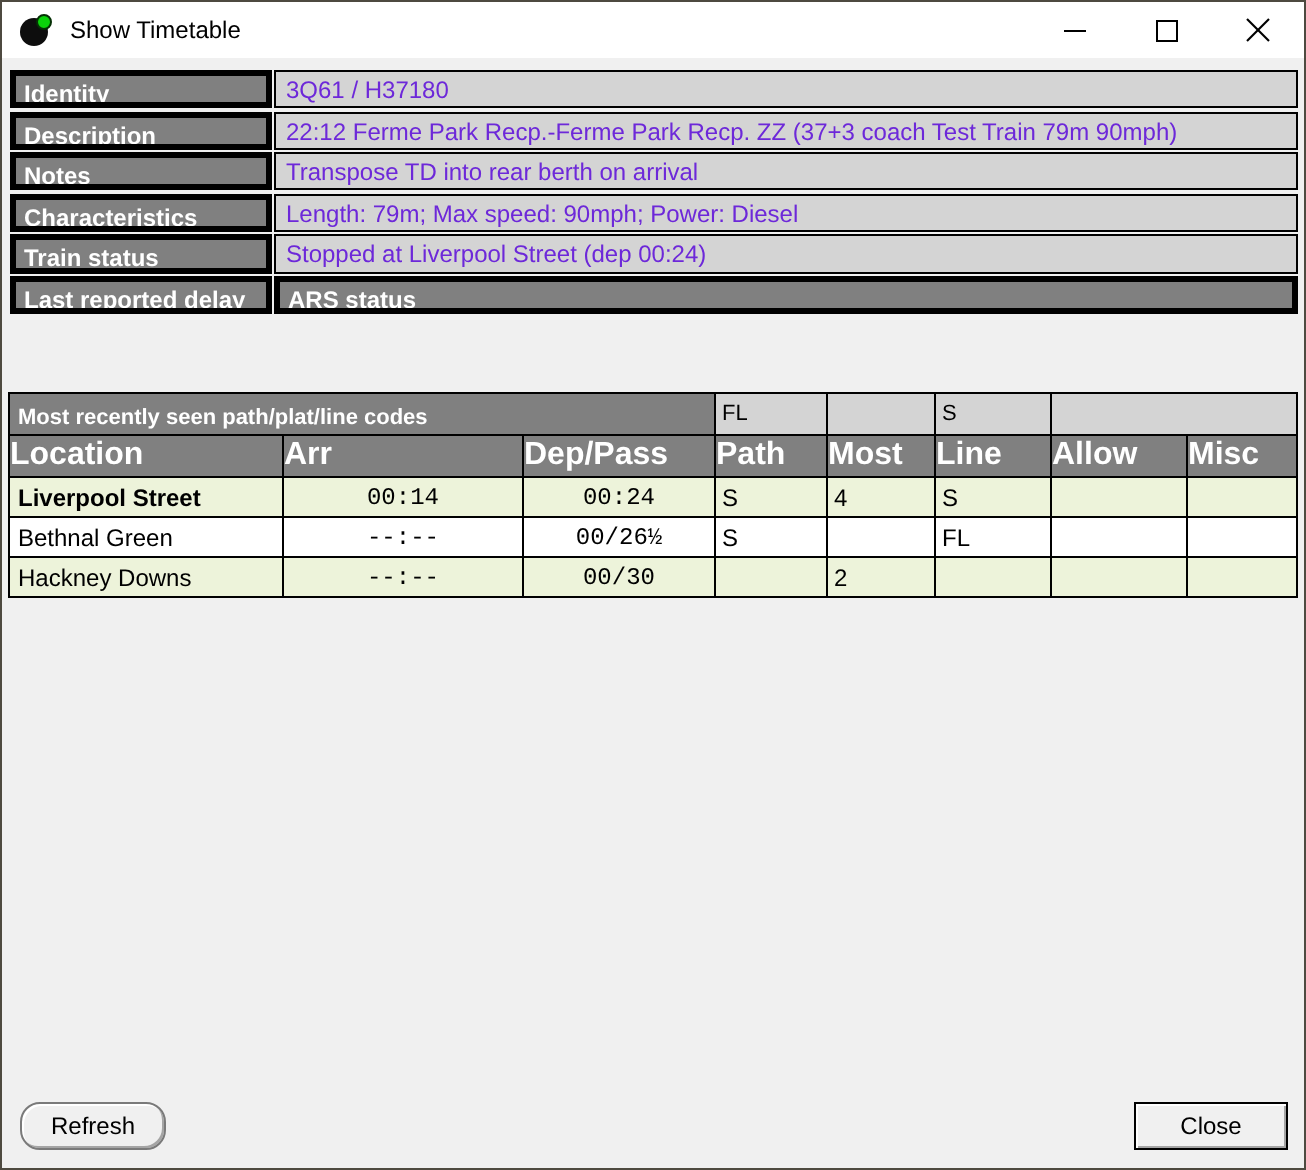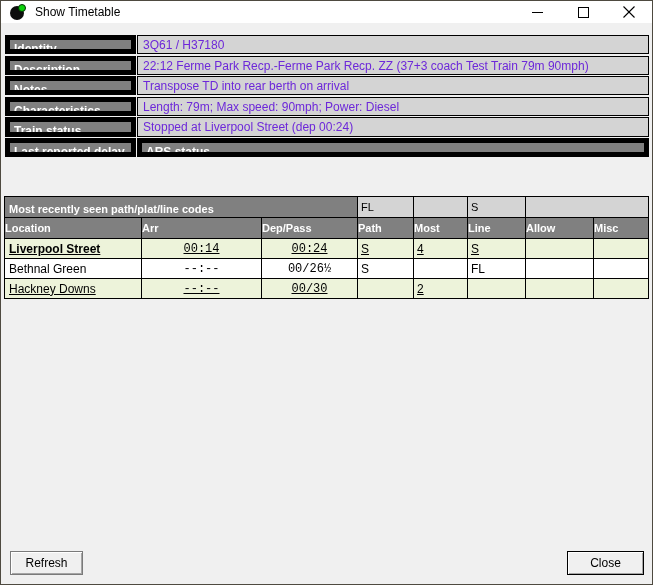--- a/index.html
+++ b/index.html
@@ -7,36 +7,36 @@
     --row-tint:#edf3da; --logo-green:#0bd20b; --win-bg:#f0f0f0;
   }
   *{box-sizing:border-box;}
   html,body{margin:0;padding:0;background:#c9b6a0;}
   body{font-family:"Liberation Sans",sans-serif;}
   .window{
     width:653px;height:585px;position:relative;overflow:hidden;
     background:var(--win-bg);border:1px solid #4e4a40;
   }
   
-  .titlebar{height:22px;background:#ffffff;display:flex;align-items:center;position:relative;}
+  .titlebar{height:28px;background:#ffffff;display:flex;align-items:center;position:relative;}
   .app-icon{width:17px;height:17px;position:relative;margin-left:9px;flex:0 0 auto;}
   .app-icon .disc{position:absolute;left:0;top:2px;width:14px;height:14px;border-radius:50%;background:#0d0d0d;}
   .app-icon .lamp{position:absolute;right:1px;top:0;width:8px;height:8px;border-radius:50%;
     background:var(--logo-green);border:1px solid #053005;}
   .title-text{margin-left:8px;font-size:12px;color:#000;}
   .caption-buttons{margin-left:auto;display:flex;height:100%;}
   .caption-btn{width:46px;height:100%;display:flex;align-items:center;justify-content:center;background:#fff;cursor:default;}
   .caption-btn svg{display:block;}
   
   .info-grid{
     position:absolute;left:4px;top:34px;width:644px;
     display:grid;grid-template-columns:131px 1fr;gap:1.4px 1px;
   }
   .info-label{
-    background:var(--label-bg);border:5px solid #000000;color:#fff;
+    background:var(--label-bg);border:3px solid #000000;color:#fff;
     font-weight:bold;font-size:12px;height:19.2px;padding:2px 0 0 4px;
     white-space:nowrap;overflow:hidden;
   }
   .info-value{
     background:var(--value-bg);border:1px solid #000;color:#6d28d9;
     font-size:12px;height:19.2px;padding:2px 0 0 5px;
     white-space:nowrap;overflow:hidden;
   }
   .info-value.highlight{background:var(--delay-bg);}
   
@@ -45,37 +45,37 @@
     font-size:12px;
   }
   table.tt td,table.tt th{border:1px solid #000;overflow:hidden;white-space:nowrap;padding:0;}
   .tt .cap{
     background:var(--label-bg);color:#fff;font-weight:bold;font-size:11px;
     padding:3px 0 0 4px;height:21px;
   }
   .tt .codecell{background:var(--value-bg);color:#000;font-size:11px;padding:3px 0 3px 3px;}
   .tt th{
     background:var(--label-bg);color:#fff;font-weight:bold;text-align:left;
-    font-size:11px;padding:2px 0 2px 4px;height:21px;
+    font-size:16px;padding:2px 0 2px 4px;height:21px;
   }
   .tt .loc{padding-left:4px;}
   .tt .mono{font-family:"Liberation Mono","DejaVu Sans Mono",monospace;text-align:center;font-size:12px;}
   .tt .code{padding-left:3px;}
   .tt tr.data td{height:20px;background:#fff;}
-  .tt tr.data.tint td{background:var(--row-tint);text-decoration:underline;}
+  .tt tr.data.tint td{background:var(--row-tint);}
   .tt tr.current .loc{font-weight:bold;}
   
   .btn{
     position:absolute;height:24px;background:var(--win-bg);
     font-family:"Liberation Sans",sans-serif;font-size:12px;color:#000;
     border:1px solid #7a7a7a;
     box-shadow:inset 1px 1px 0 #ffffff,inset -1px -1px 0 #a5a5a5;
     cursor:default;
   }
-  .btn.refresh{left:9px;bottom:9px;width:73px;}
+  .btn.refresh{left:9px;bottom:9px;width:73px;border-radius:10px;}
   .btn.close{right:8px;bottom:9px;width:77px;border:1px solid #000;}
 </style>
 </head>
 <body>
 
 <div class="window">
 
   <div class="titlebar">
     <div class="app-icon">
       <div class="disc"></div>

